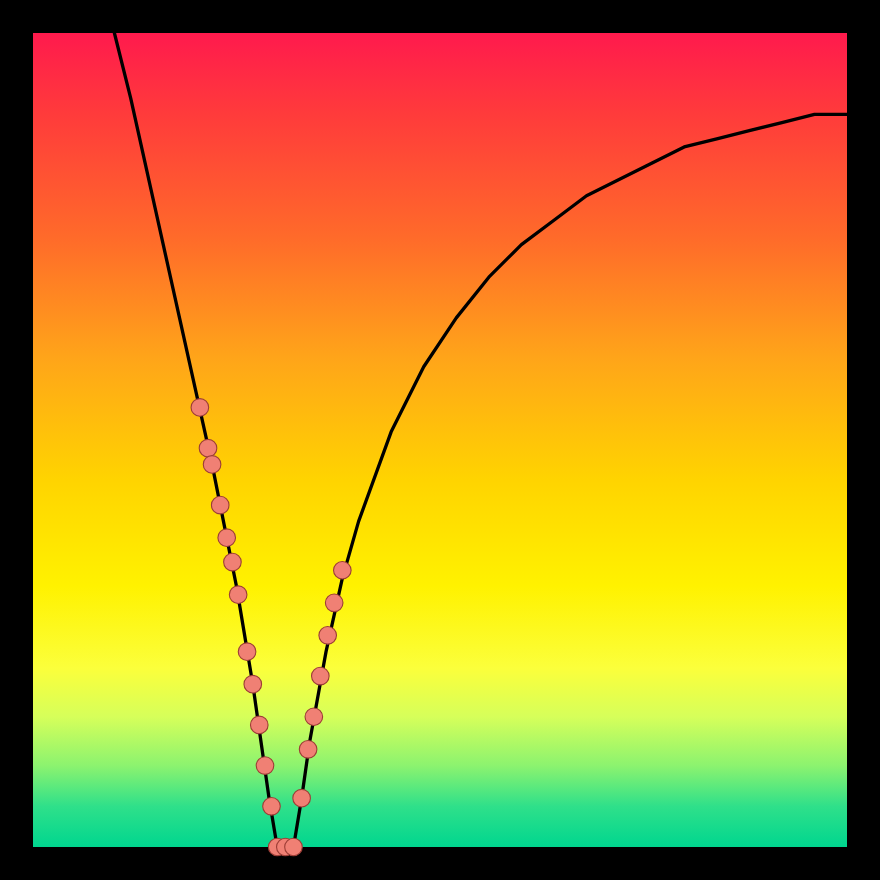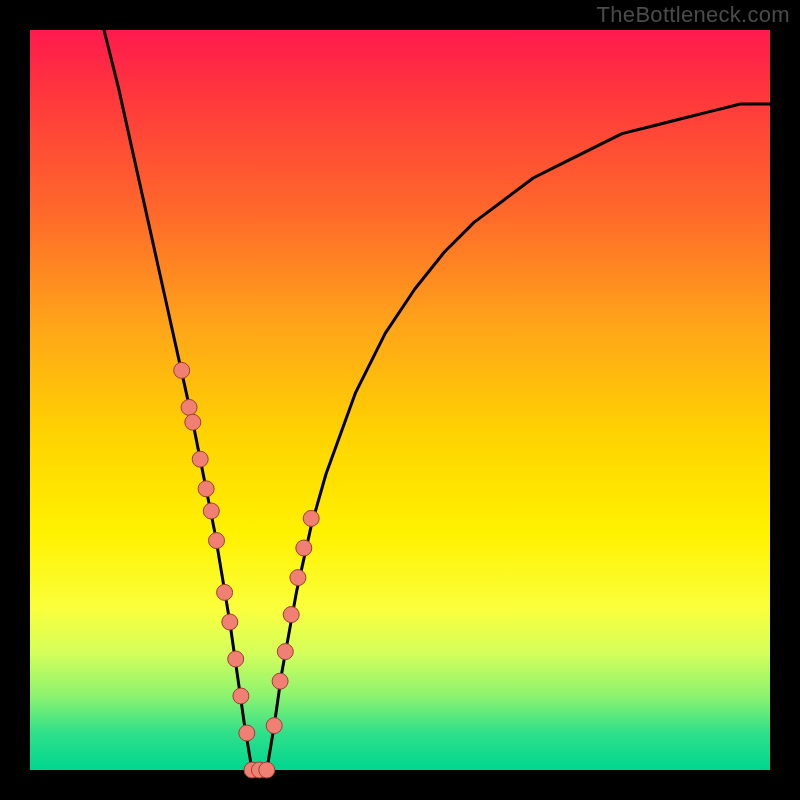--- a/index.html
+++ b/index.html
@@ -82,14 +82,13 @@
           <circle cx="244.2" cy="695.6" r="8" fill="#f08074" stroke="#9c3d36" stroke-width="1"></circle>
           <circle cx="250.1" cy="651.2" r="8" fill="#f08074" stroke="#9c3d36" stroke-width="1"></circle>
           <circle cx="255.3" cy="621.6" r="8" fill="#f08074" stroke="#9c3d36" stroke-width="1"></circle>
           <circle cx="261.2" cy="584.6" r="8" fill="#f08074" stroke="#9c3d36" stroke-width="1"></circle>
           <circle cx="267.9" cy="547.6" r="8" fill="#f08074" stroke="#9c3d36" stroke-width="1"></circle>
           <circle cx="273.8" cy="518.0" r="8" fill="#f08074" stroke="#9c3d36" stroke-width="1"></circle>
           <circle cx="281.2" cy="488.4" r="8" fill="#f08074" stroke="#9c3d36" stroke-width="1"></circle>
         </g>
     </svg>
   </div>
-  <div class="watermark">TheBottleneck.com</div>
 </div>
 
 </body></html>

